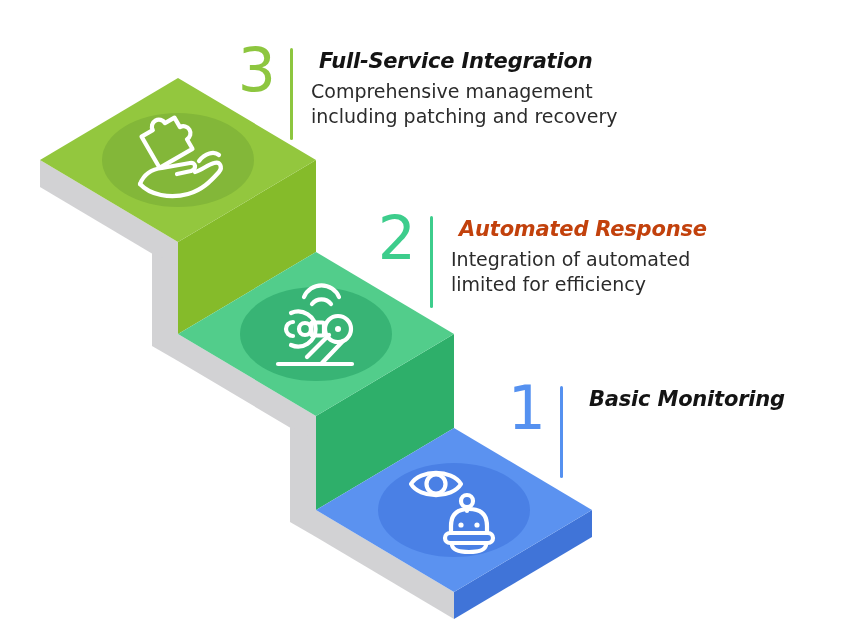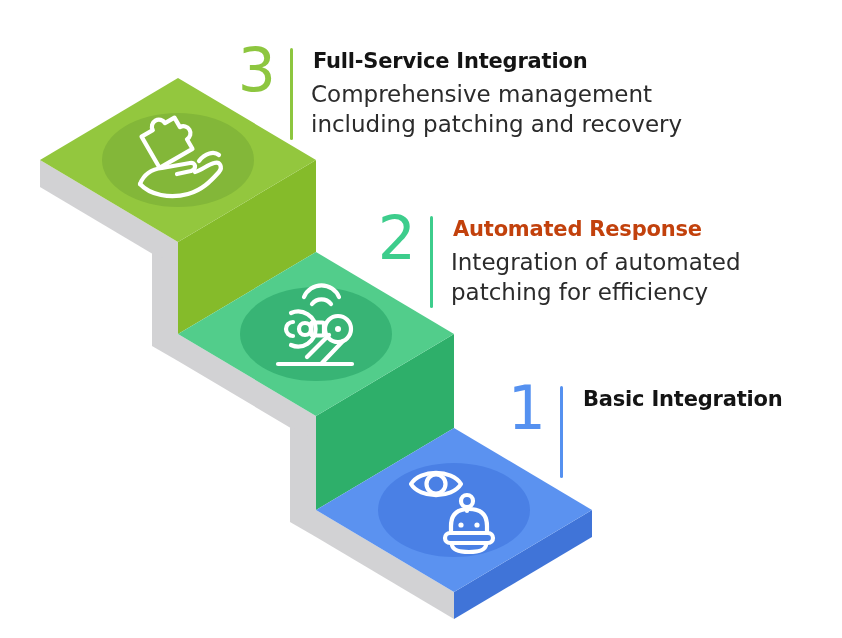--- a/index.html
+++ b/index.html
@@ -31,24 +31,25 @@
     border-radius:2px;
     margin-right:18px;
     flex:0 0 auto;
   }
   .txt{padding-top:1px;}
   .ttl{
     font-size:21px;
     font-weight:700;
     line-height:1.22;
     letter-spacing:-0.2px;
-    margin:0 0 4px 2px;
+    margin:0 0 4px 8px;
+    font-style:italic;
   }
   .dsc{
-    font-size:23px;
+    font-size:19px;
     line-height:1.33;
     white-space:pre-line;
   }
 </style>
 </head>
 <body>
 
 <div class="stage">
 
   <svg class="stairs" viewBox="0 0 842 638" aria-hidden="true">
@@ -113,25 +114,25 @@
 including patching and recovery</div>
     </div>
   </div>
 
   <div class="label" style="left:363px;top:216px;">
     <div class="num" style="color: rgb(61, 205, 140);">2</div>
     <div class="rule" style="background: rgb(61, 205, 140);"></div>
     <div class="txt">
       <div class="ttl" style="color: #c2410c;">Automated Response</div>
       <div class="dsc" style="color: rgb(43, 43, 43);">Integration of automated
-patching for efficiency</div>
+limited for efficiency</div>
     </div>
   </div>
 
   <div class="label" style="left:493px;top:386px;">
     <div class="num" style="color: rgb(85, 145, 240);">1</div>
     <div class="rule" style="background: rgb(85, 145, 240);"></div>
     <div class="txt">
-      <div class="ttl" style="color: rgb(20, 20, 20);">Basic Integration</div>
+      <div class="ttl" style="color: rgb(20, 20, 20);">Basic Monitoring</div>
     </div>
   </div>
 
 </div>
 
 </body></html>

